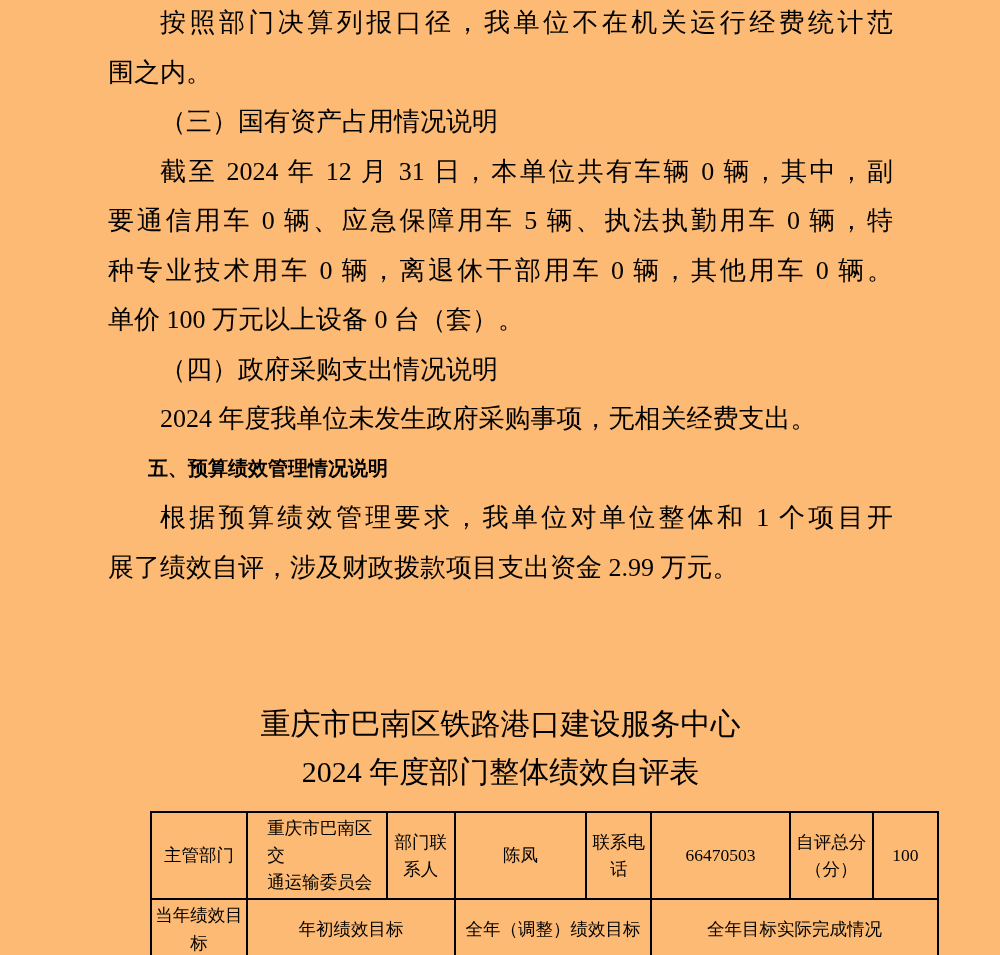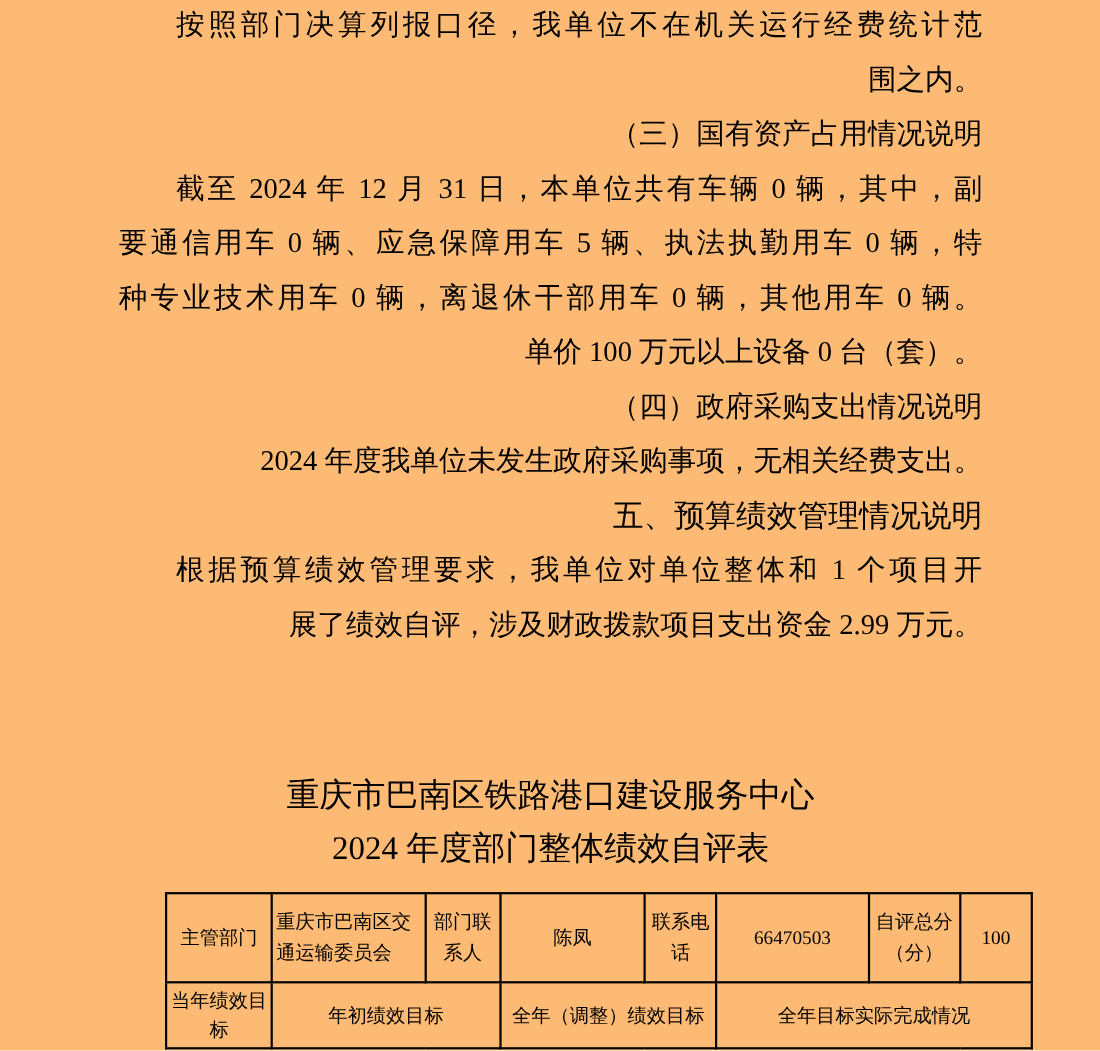--- a/index.html
+++ b/index.html
@@ -15,32 +15,32 @@
   .textblock {
     position: absolute;
     left: 108px;
     top: -2px;
     width: 785px;
   }
   .line {
     font-size: 26px;
     line-height: 49.5px;
     height: 49.5px;
-    text-align: right;
+    text-align: left;
     white-space: nowrap;
   }
   .line.j {
     white-space: normal;
     text-align: justify;
     text-align-last: justify;
   }
   .line.i { text-indent: 2em; }
   .line.h {
-    font-weight: normal;
-    font-size: 28px;
+    font-weight: bold;
+    font-size: 20px;
     font-family: "Liberation Sans", "DejaVu Sans", sans-serif;
   }
   .titles {
     position: absolute;
     left: 108px;
     top: 700px;
     width: 785px;
     text-align: center;
     font-weight: normal;
     font-size: 30px;
@@ -60,21 +60,21 @@
     text-align: center;
     vertical-align: middle;
     font-size: 17.5px;
     line-height: 1.55;
     white-space: pre-line;
     padding: 2px;
     overflow: hidden;
   }
   table.self-eval tr.r1 td { height: 75px; }
   table.self-eval tr.r2 td { height: 48px; }
-  table.self-eval td.al { text-align: left; padding-left: 3px; }
+  table.self-eval td.al { text-align: left; padding-left: 19px; }
 </style>
 </head>
 <body>
 
 <div class="page">
 
   <div class="textblock">
       <div class="line i j">按照部门决算列报口径，我单位不在机关运行经费统计范</div>
       <div class="line">围之内。</div>
       <div class="line i">（三）国有资产占用情况说明</div>

